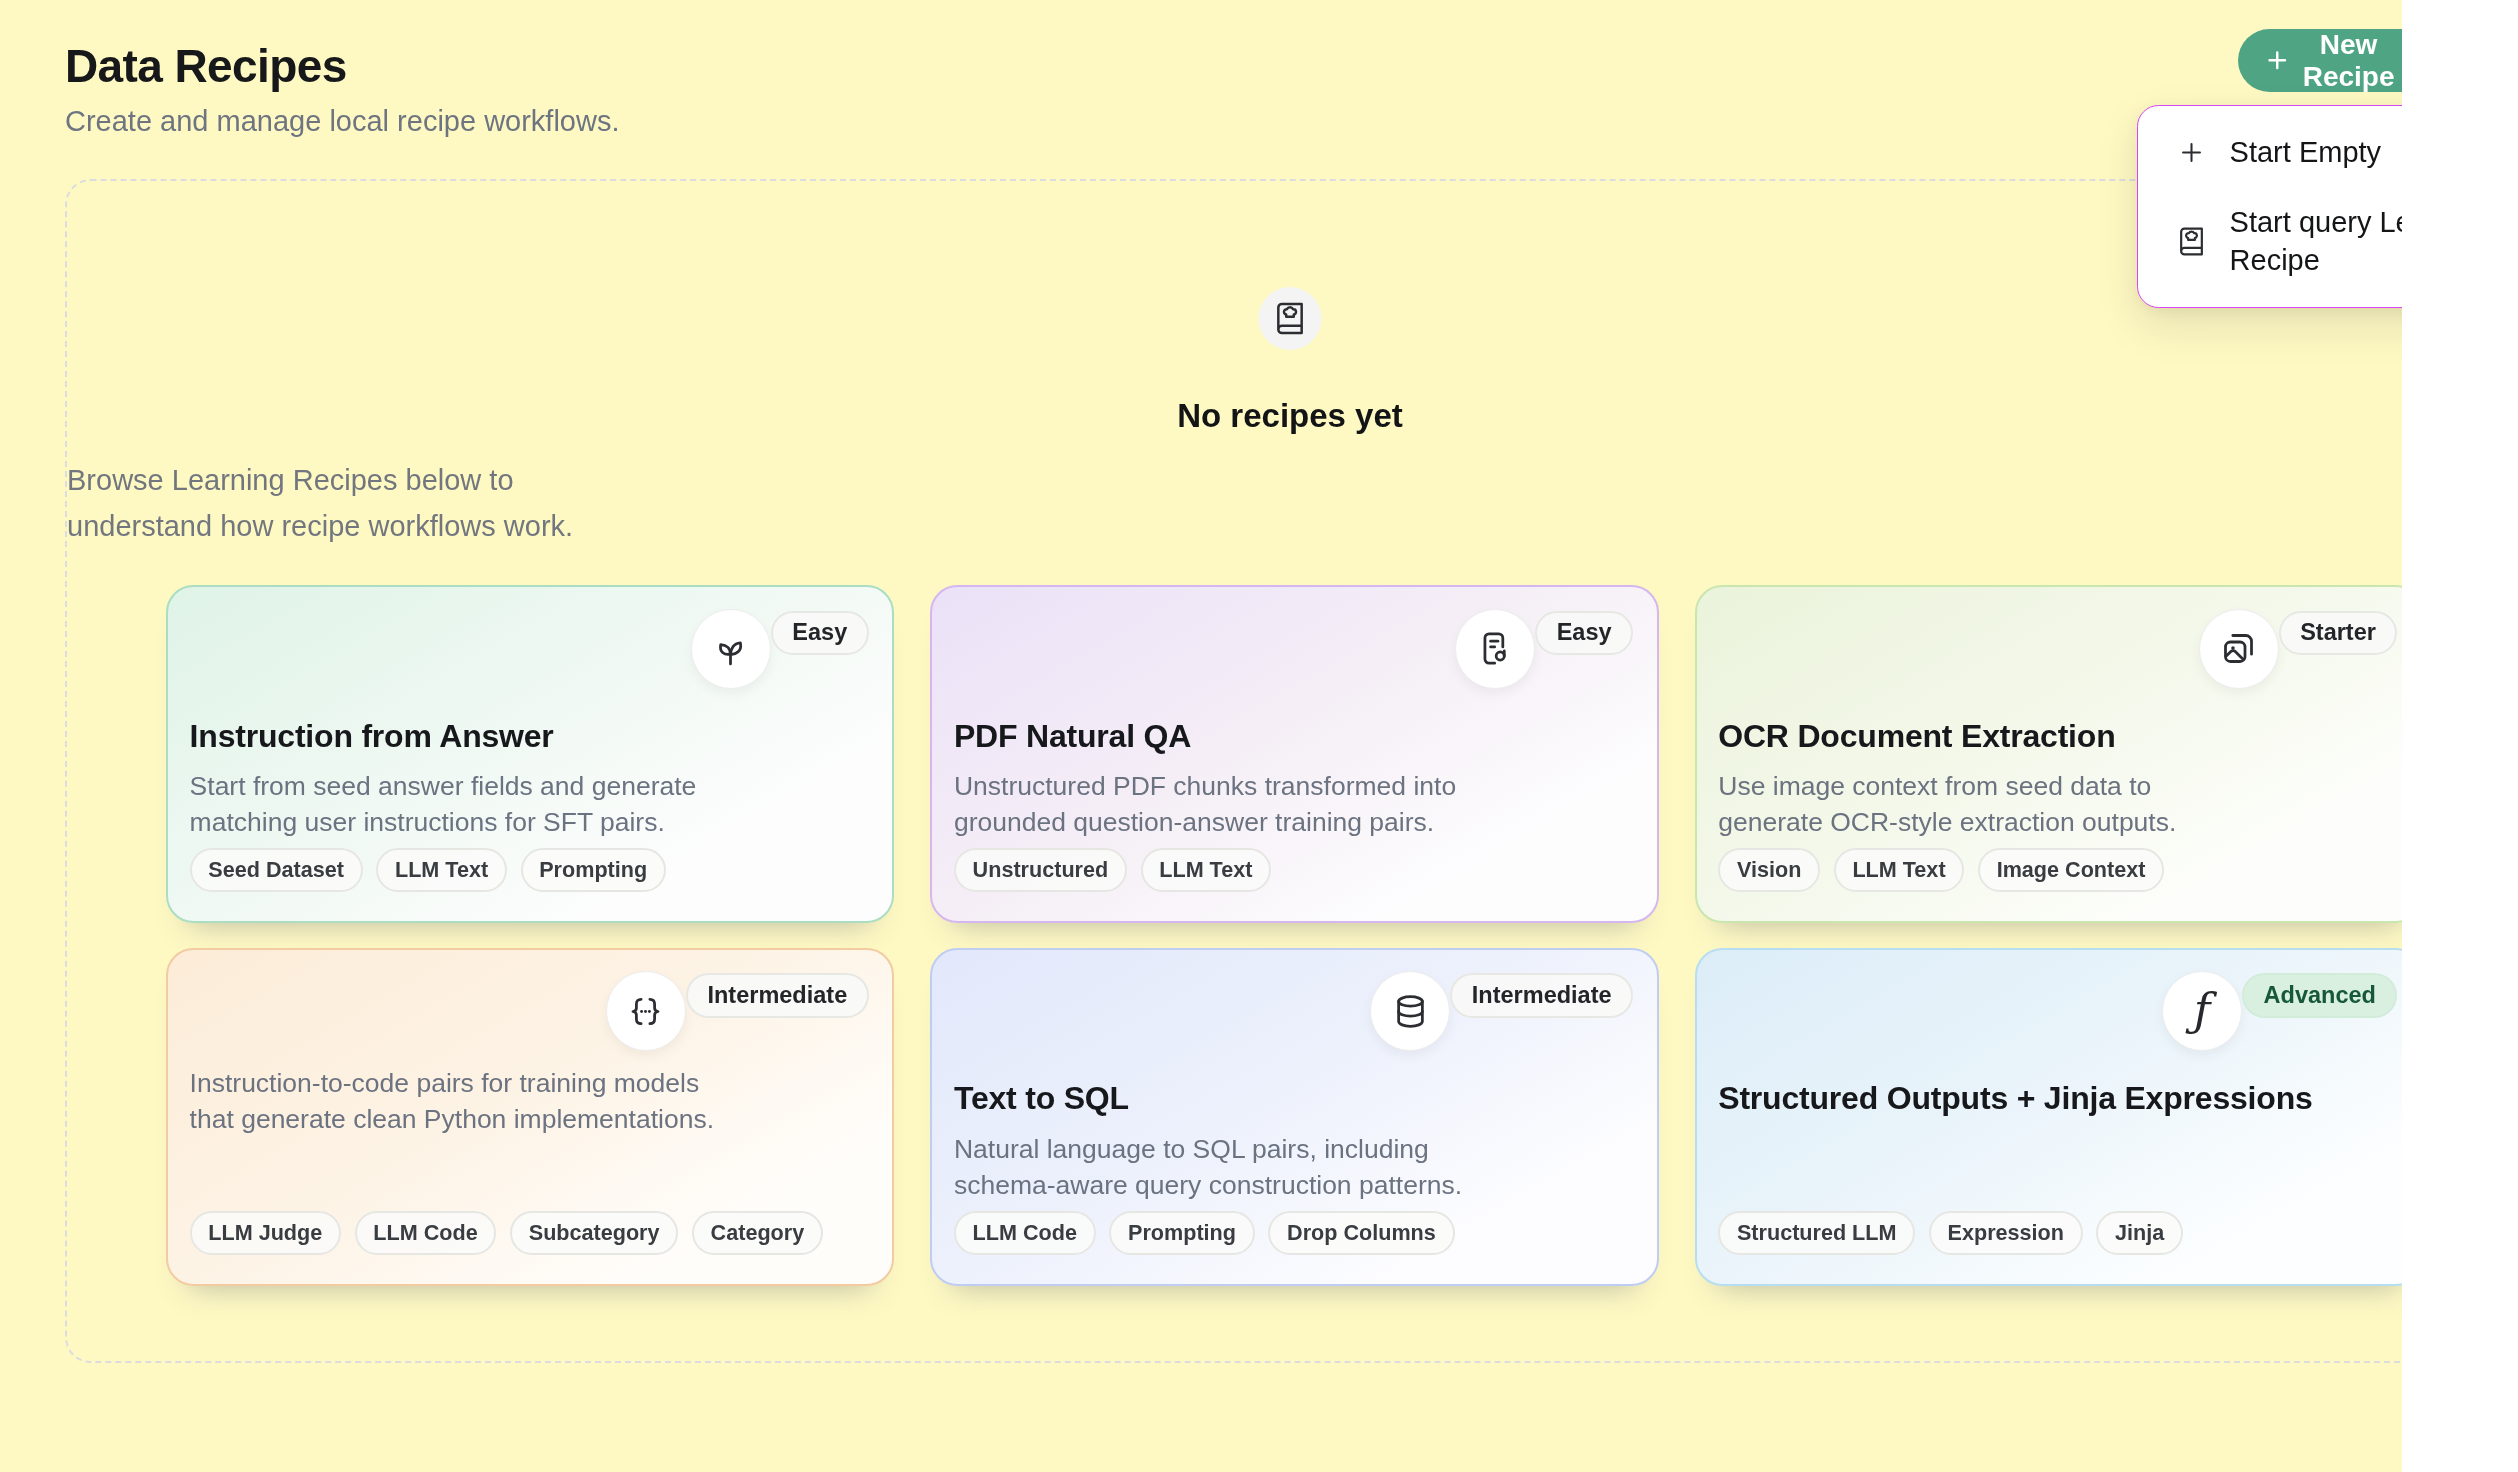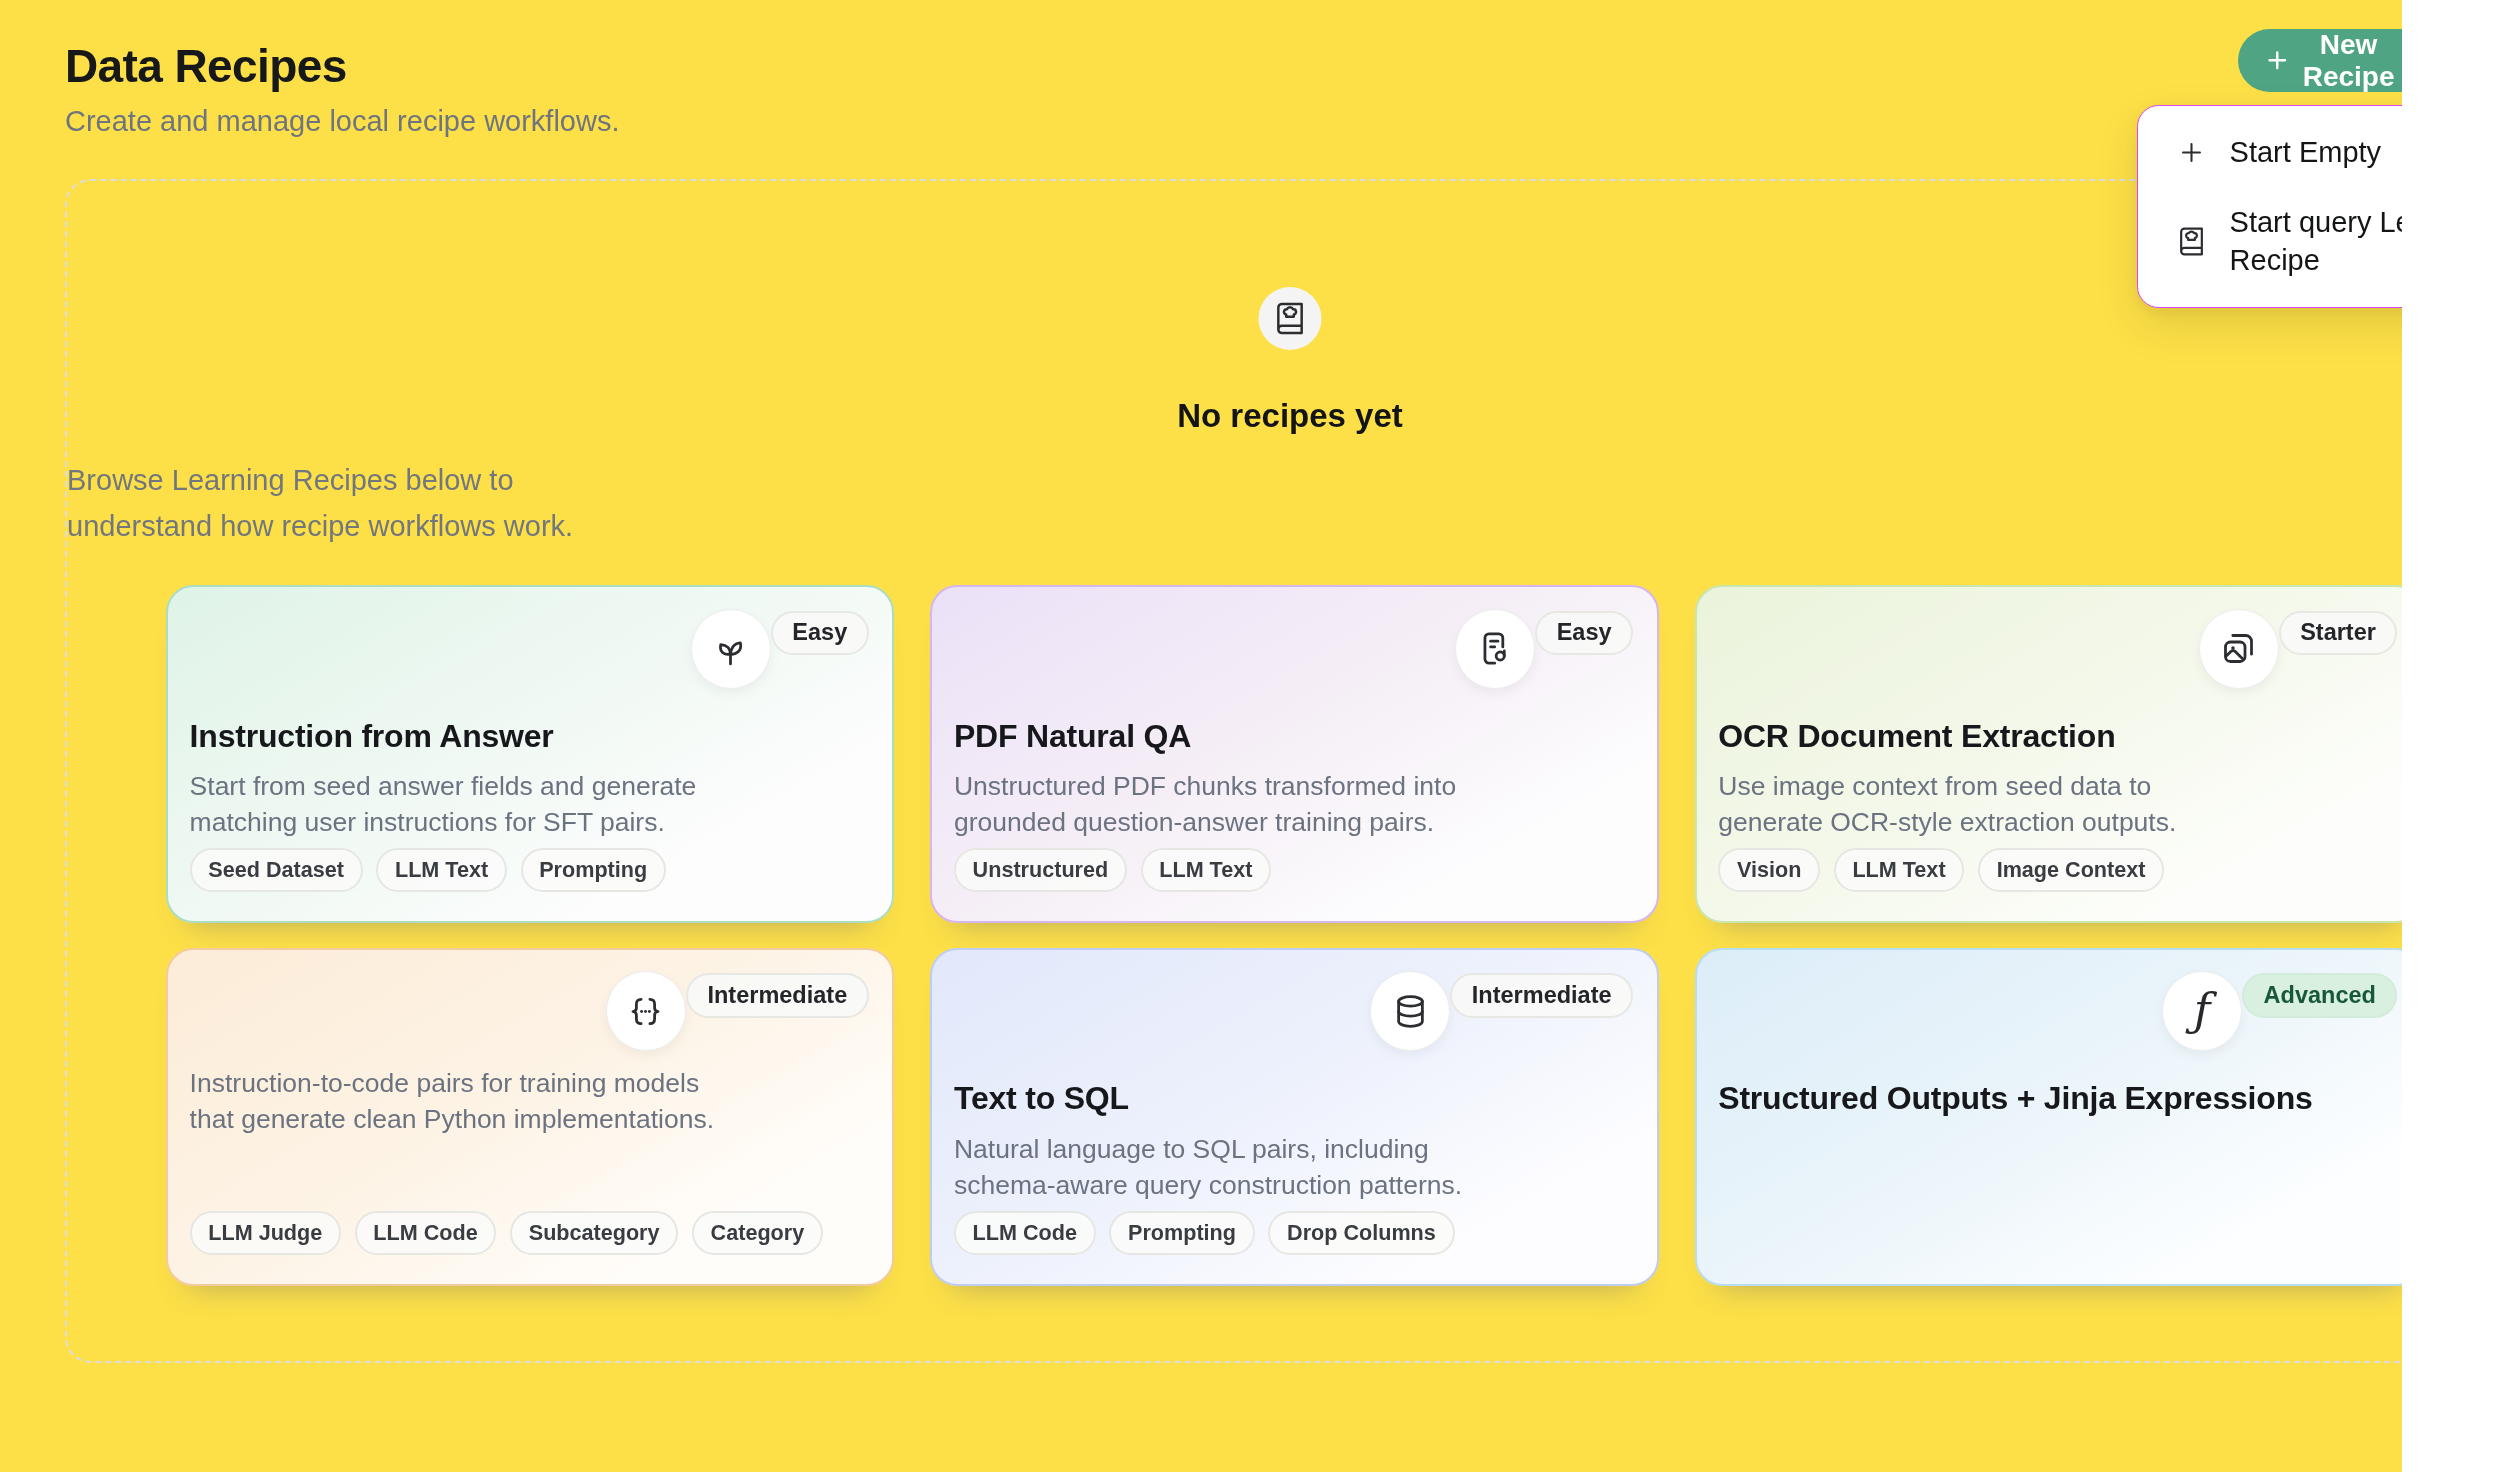--- a/index.html
+++ b/index.html
@@ -1,16 +1,16 @@
 <!DOCTYPE html>
 <html><head>
 <meta charset="utf-8">
 <style>
   html,body{margin:0;padding:0;background:#ffffff;}
-  .page{position:relative;width:2402px;height:1472px;background:#fde047;
+  .page{position:relative;width:2402px;height:1472px;background:#fef9c3;
         font-family:"Liberation Sans",sans-serif;overflow:hidden;}
 
   
   .page-title{position:absolute;left:65px;top:7.8px;font-size:46px;font-weight:700;
               color:#17181a;letter-spacing:-0.6px;}
   .page-subtitle{position:absolute;left:65px;top:76px;font-size:29px;color:#6e7480;}
 
   .new-recipe-btn{position:absolute;top:29px;left:2238px;height:63px;border:none;cursor:pointer;
       border-radius:32px;background:#4fa583;color:#ffffff;display:flex;align-items:center;
       gap:12.7px;padding:0 25.5px;font-family:inherit;font-size:28px;font-weight:700;}
@@ -251,18 +251,23 @@
       </article>
 
       <article class="card theme-cyan">
         <div class="card-top">
           <div class="icon-circle">
             <span class="fn-glyph">ƒ</span>
           </div>
           <span class="badge badge-green">Advanced</span>
         </div>
         <h3 class="card-title">Structured Outputs + Jinja Expressions</h3>
+        <div class="tags">
+          <span class="tag">Structured LLM</span>
+          <span class="tag">Expression</span>
+          <span class="tag">Jinja</span>
+        </div>
       </article>
 
     </div>
   </div>
 </div>
 
 
 </body></html>

